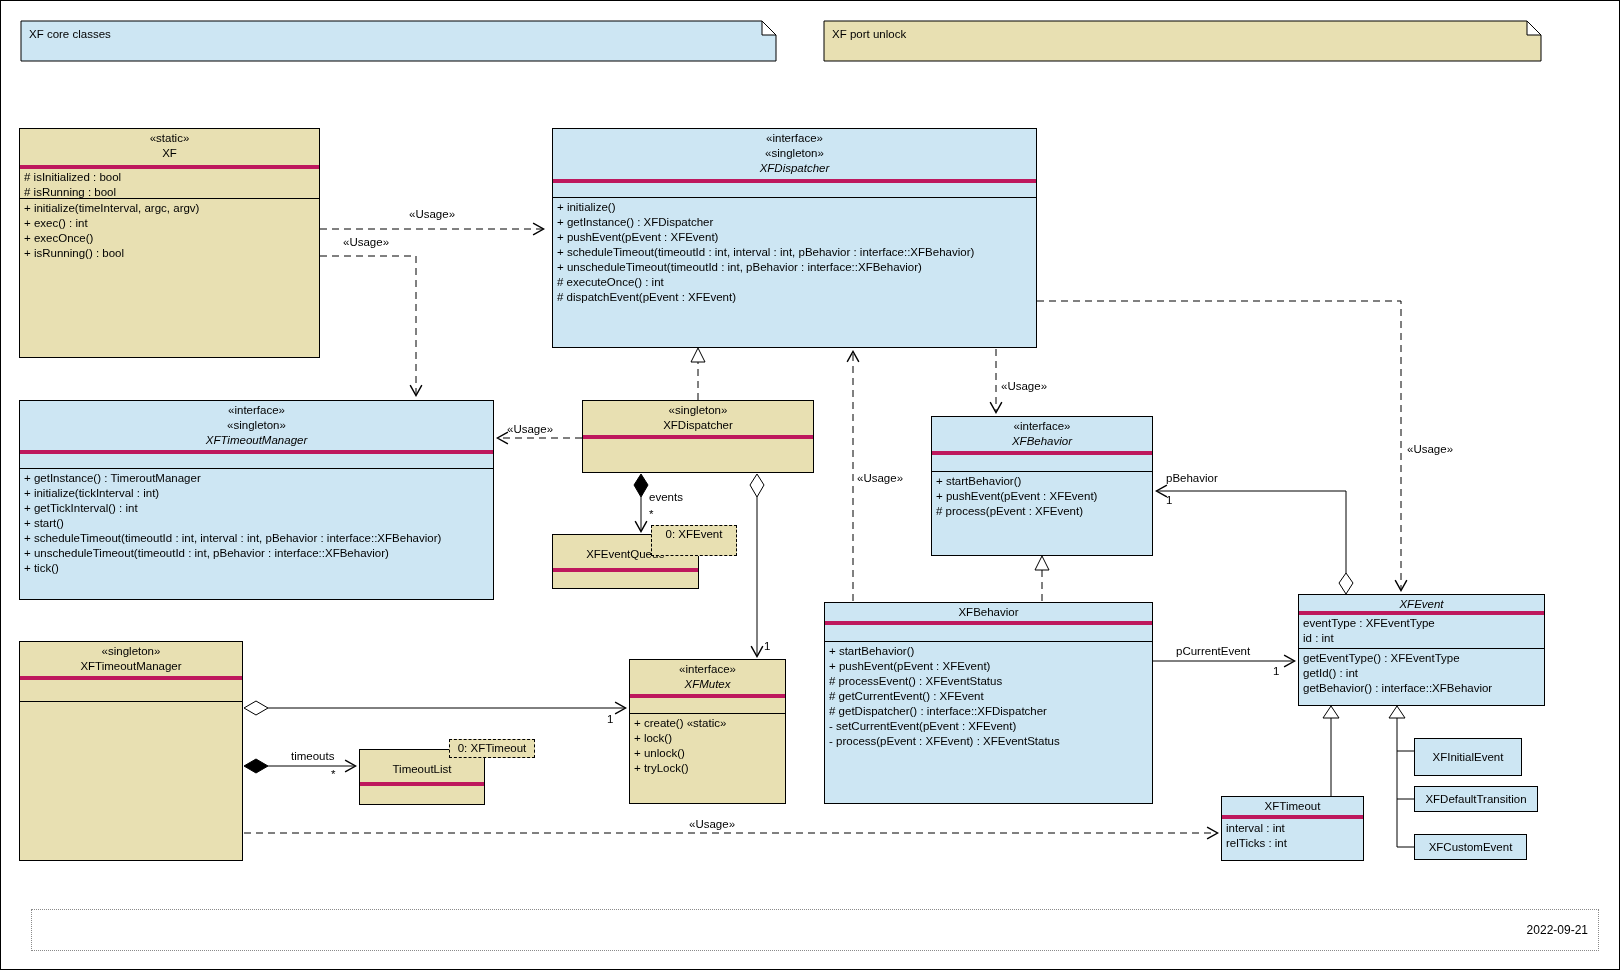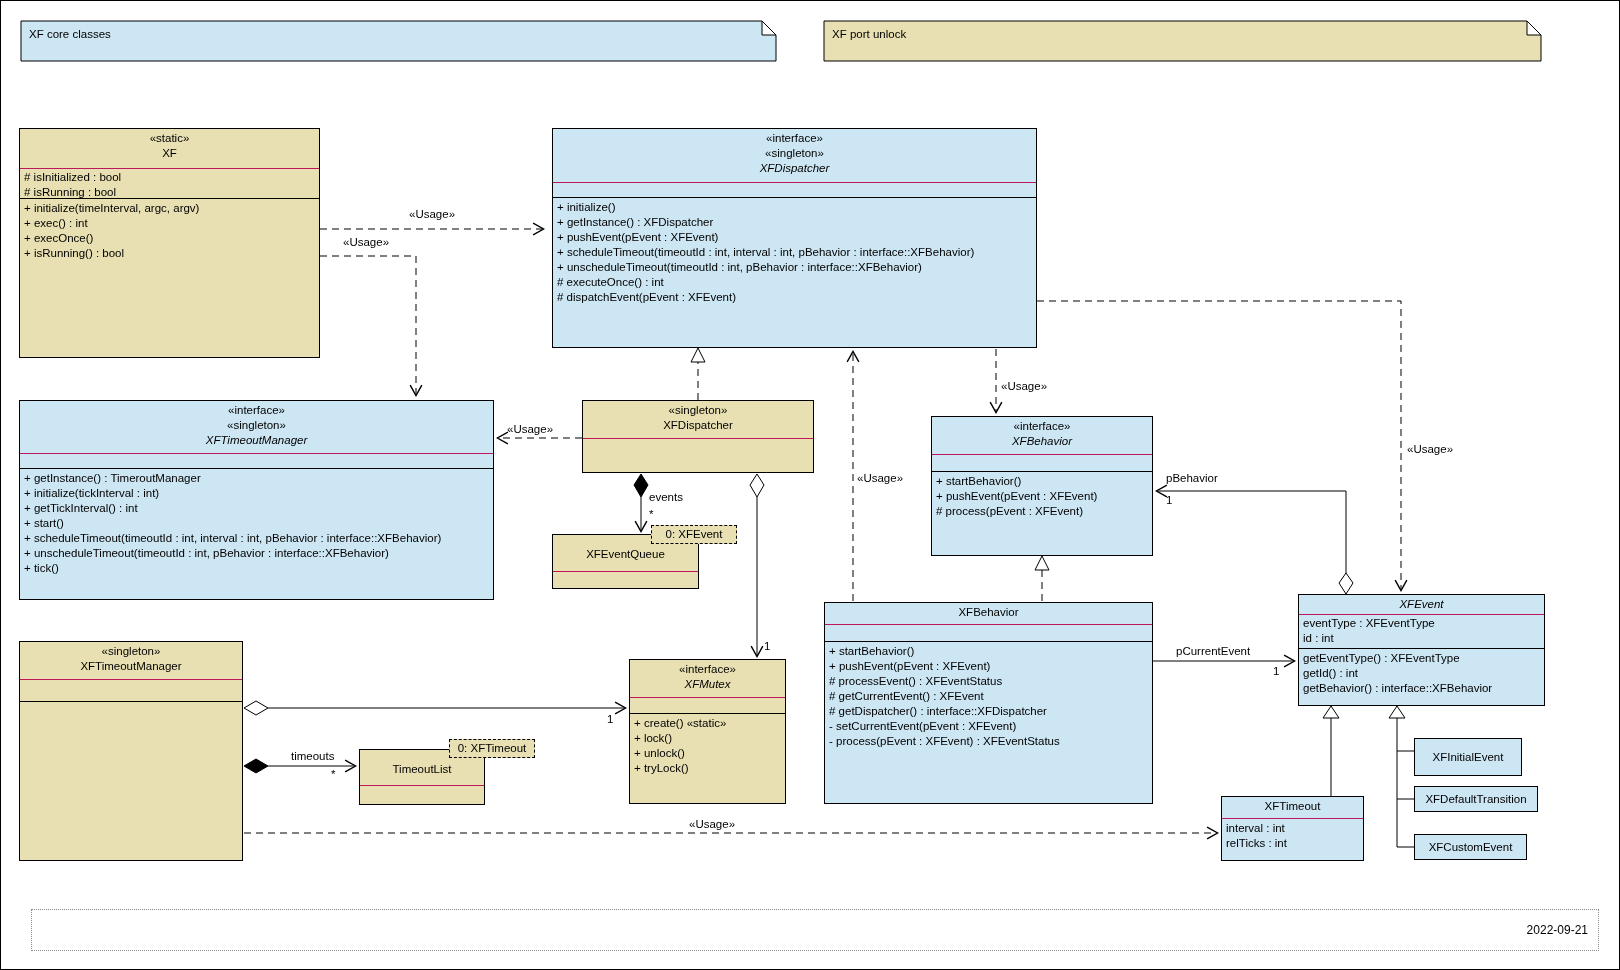--- a/index.html
+++ b/index.html
@@ -18,21 +18,21 @@
     overflow:hidden;
   }
   svg.wires{position:absolute;left:0;top:0;z-index:1;}
   .ubox{
     position:absolute;box-sizing:border-box;z-index:2;
     border:1px solid #000;display:flex;flex-direction:column;
     font-size:11.5px;line-height:15px;
   }
   .ubox.blue{background:var(--blue);}
   .ubox.tan{background:var(--tan);}
-  .hd{text-align:center;border-bottom:1px solid #be185d;padding-top:2px;box-sizing:border-box;flex:0 0 auto;}
+  .hd{text-align:center;border-bottom:4px solid #be185d;padding-top:2px;box-sizing:border-box;flex:0 0 auto;}
   .sec{border-bottom:1px solid #000;padding:1px 4px;box-sizing:border-box;flex:0 0 auto;white-space:nowrap;}
   .secend{padding:2px 4px;flex:1 1 auto;border-bottom:none;box-sizing:border-box;white-space:nowrap;}
   .cell{align-items:center;justify-content:center;text-align:center;display:flex;}
   .it{font-style:italic;}
   .elabel{position:absolute;z-index:3;font-size:11.5px;line-height:14px;white-space:nowrap;}
   .smallnote{
     position:absolute;z-index:5;box-sizing:border-box;
     border:1px dashed #000;background:var(--tan);
     font-size:11.5px;line-height:16px;text-align:center;
   }
@@ -191,21 +191,21 @@
     <div class="secend"></div>
   </div>
 
   <div class="ubox tan" style="left:551px;top:533px;width:147px;height:55px;">
     <div class="hd" style="height:37px;padding-top:12px;">
       <div>XFEventQueue</div>
     </div>
     <div class="secend"></div>
   </div>
 
-  <div class="smallnote" style="left:650px;top:524px;width:86px;height:19px;">0: XFEvent</div>
+  <div class="smallnote" style="left:650px;top:524px;width:86px;height:31px;">0: XFEvent</div>
 
   <div class="ubox blue" style="left:930px;top:415px;width:222px;height:140px;">
     <div class="hd" style="height:38px;">
       <div>«interface»</div>
       <div class="it">XFBehavior</div>
     </div>
     <div class="sec" style="height:17px;"></div>
     <div class="secend">
         <div>+ startBehavior()</div>
         <div>+ pushEvent(pEvent : XFEvent)</div>

